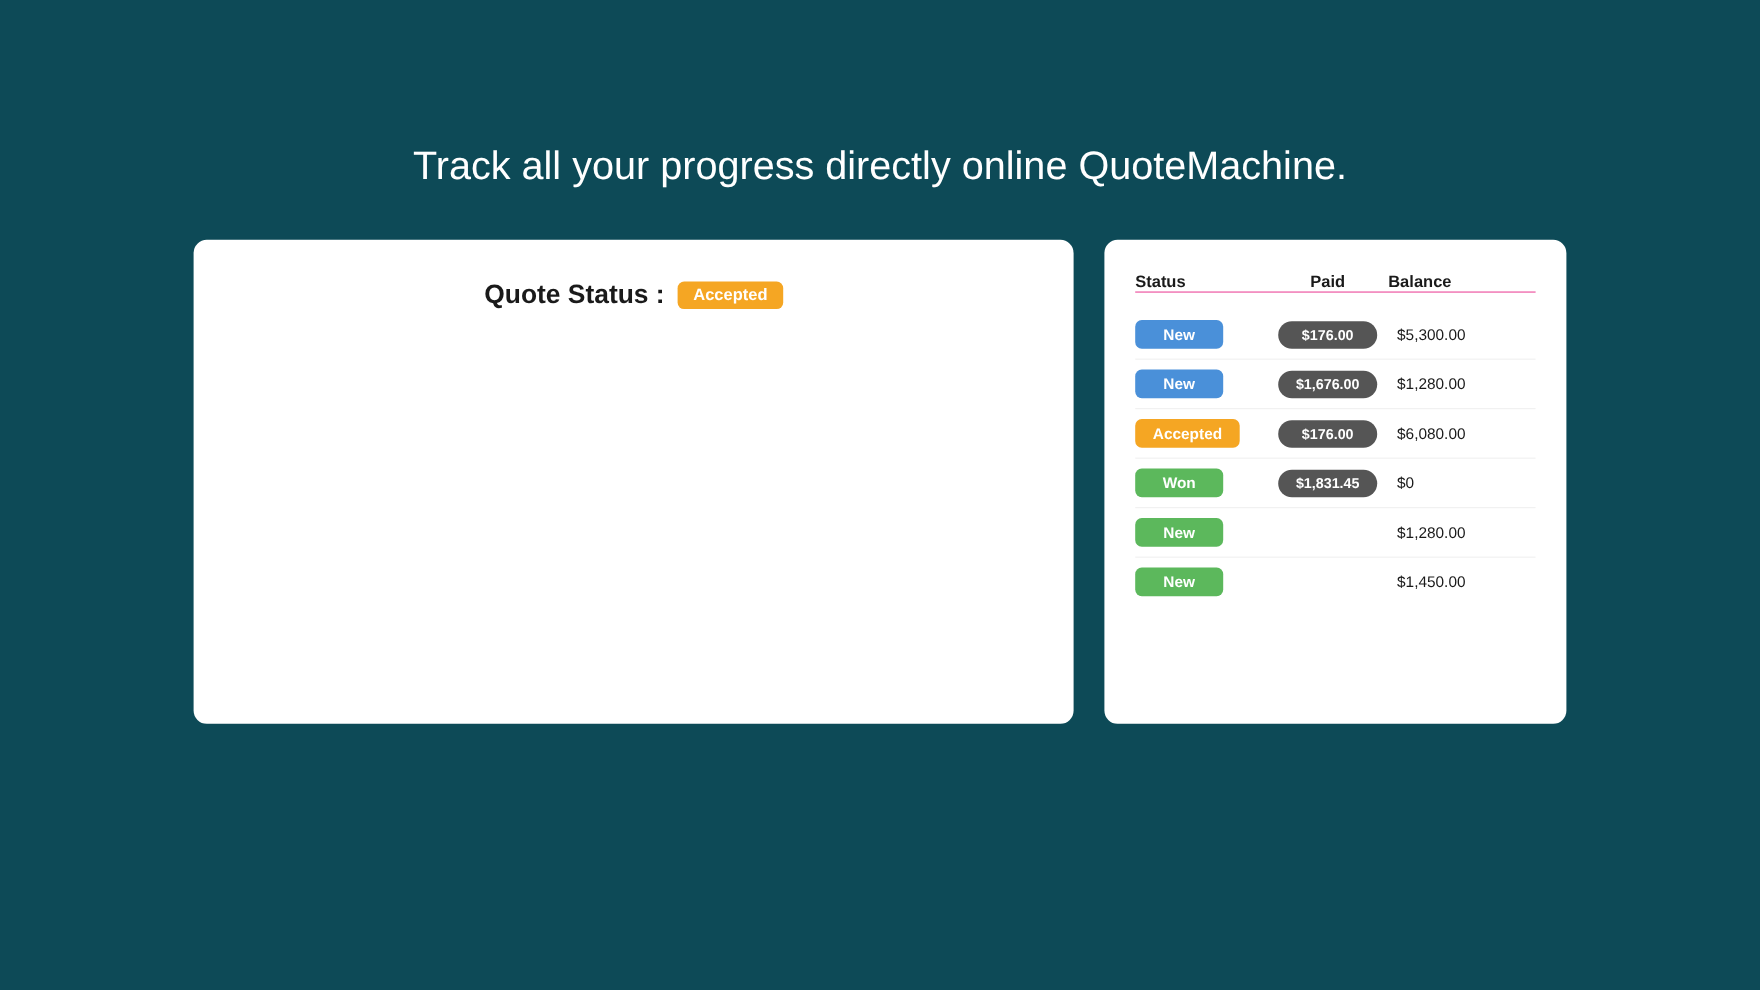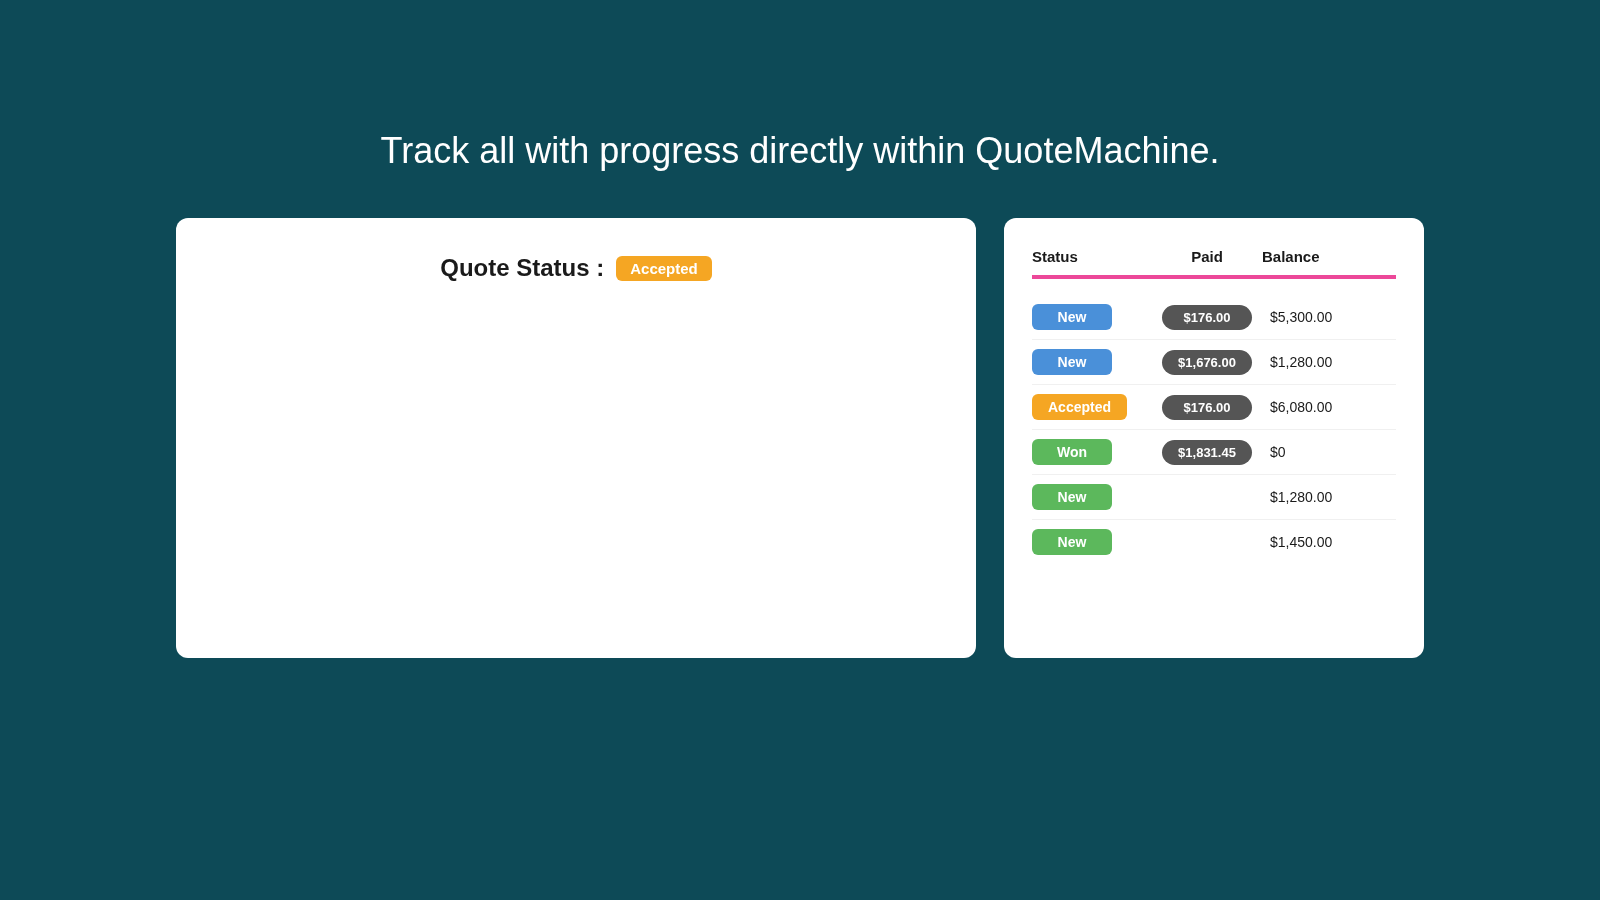--- a/index.html
+++ b/index.html
@@ -146,22 +146,21 @@
       width: 420px;
       min-height: 440px;
       padding: 30px 28px 30px 28px;
     }
 
     .table-header {
       display: grid;
       grid-template-columns: 120px 110px 110px;
       gap: 0;
       margin-bottom: 16px;
-      padding-bottom: 10px;
-      border-bottom: 4px solid #ec4899;
+      border-bottom: 1px solid #ec4899;
     }
 
     .table-header-cell {
       font-size: 15px;
       font-weight: 700;
       color: #1a1a1a;
       text-align: left;
     }
 
     .table-header-cell.center {
@@ -219,21 +218,21 @@
       text-align: left;
       padding-left: 8px;
     }
   </style>
 </head>
 <body>
 
 <div class="hero-text">
   <h1>
     <br>
-    <span>Track all with progress directly within QuoteMachine.</span>
+    <span>Track all your progress directly online QuoteMachine.</span>
   </h1>
 </div>
 
 <div class="cards-container">
 
   <div class="quote-card">
     <div class="quote-status-row">
       <span class="quote-status-label">Quote Status :</span>
       <span class="badge-accepted">Accepted</span>
     </div>

